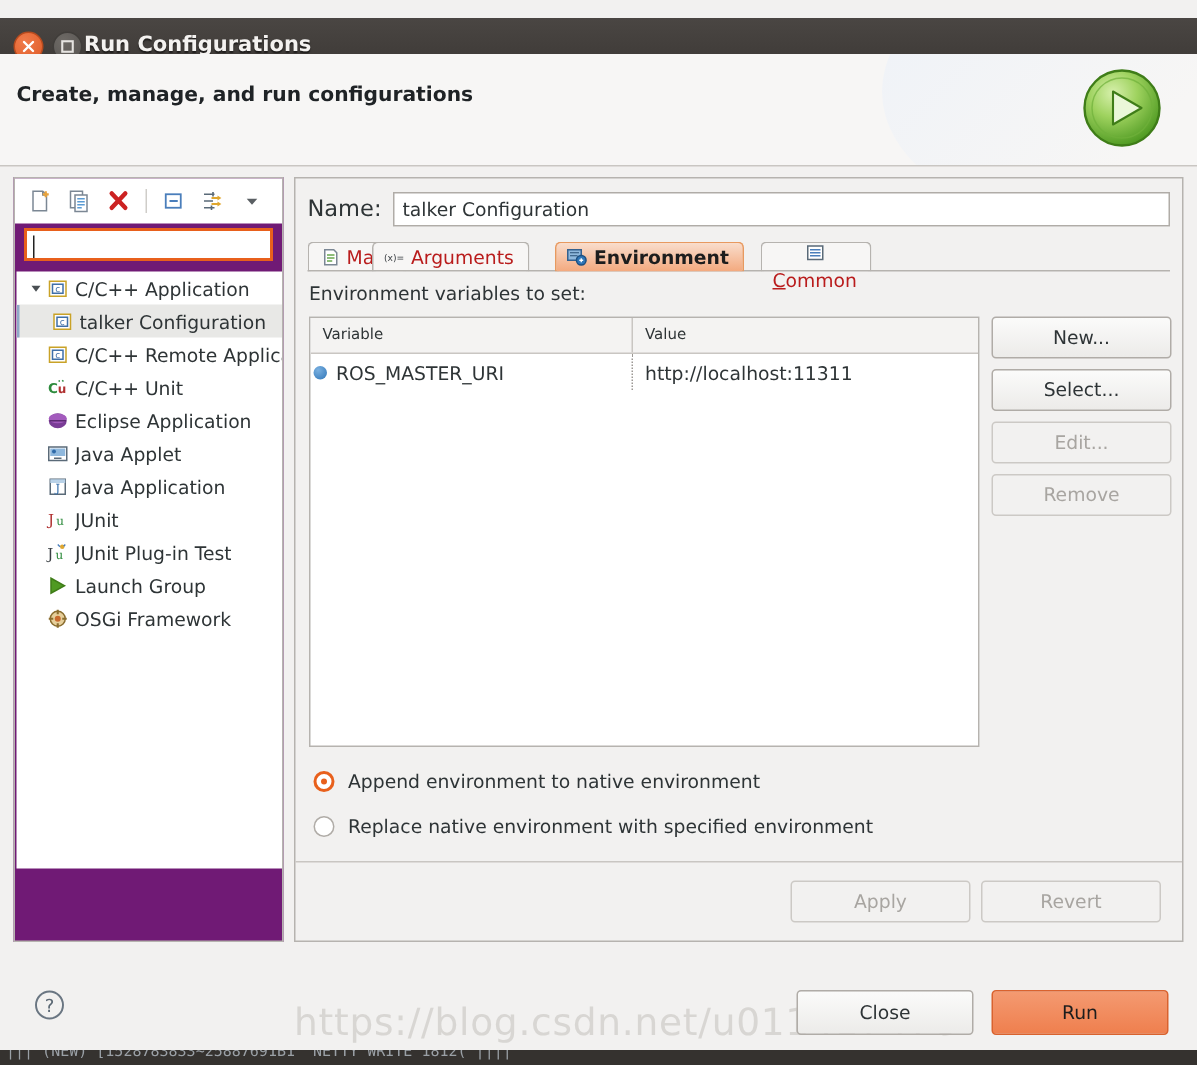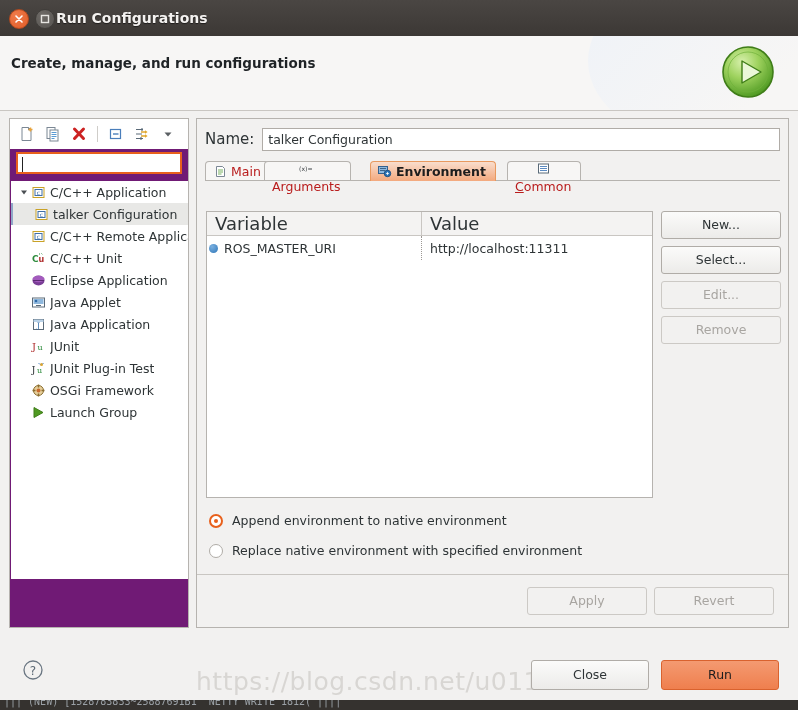--- a/index.html
+++ b/index.html
@@ -6,21 +6,21 @@
   body{
     width:798px;height:710px;overflow:hidden;
     font-family:"DejaVu Sans","Liberation Sans",sans-serif;
     font-size:12.5px;color:#2e3436;background:#f2f1f0;
     -webkit-font-smoothing:antialiased;
   }
   #root{position:relative;width:798px;height:710px;background:#f2f1f0;overflow:hidden;}
 
   
   .titlebar{
-    position:absolute;left:0;top:0;width:798px;height:36px;
+    position:absolute;left:0;top:12px;width:798px;height:36px;
     background:linear-gradient(to bottom,#4a4643 0%,#3c3835 100%);
     border-bottom:1px solid #2a2724;
   }
   .wbtns{position:absolute;left:9px;top:9px;display:flex;gap:6px;align-items:center;}
   .wbtn{width:18px;height:18px;border-radius:50%;position:relative;}
   .wbtn.close{background:radial-gradient(circle at 35% 30%,#f07b4a,#df5c28);border:1px solid #b64a1e;}
   .wbtn.max{background:radial-gradient(circle at 35% 30%,#6e6a66,#565350);border:1px solid #403d3a;}
   .wbtn svg{position:absolute;left:0;top:0;}
   .wtitle{
     position:absolute;left:56px;top:8px;height:20px;line-height:20px;
@@ -106,21 +106,21 @@
   .uline{text-decoration:underline;}
 
   .sec-lbl{position:absolute;left:9px;top:69px;font-size:12.5px;color:#2e3436;}
 
   
   .tbl{
     position:absolute;left:9px;top:92px;width:447px;height:287px;
     background:#fff;border:1px solid #b6b3af;box-sizing:border-box;overflow:hidden;
   }
   .thead{display:flex;height:23px;background:#f4f3f2;border-bottom:1px solid #c9c6c2;}
-  .th{font-size:18px;color:#2e3436;display:flex;align-items:center;padding-left:8px;box-sizing:border-box;}
+  .th{font-size:10px;color:#2e3436;display:flex;align-items:center;padding-left:8px;box-sizing:border-box;}
   .th.c1{width:215px;border-right:1px solid #c9c6c2;}
   .th.c2{flex:1;}
   .trow{display:flex;height:24px;align-items:center;}
   .td{font-size:12.5px;color:#2e3436;display:flex;align-items:center;box-sizing:border-box;height:24px;}
   .td.c1{width:215px;padding-left:2px;gap:6px;border-right:1px dotted #9c9894;}
   .td.c2{flex:1;padding-left:8px;}
   .dot{width:9px;height:9px;border-radius:50%;background:radial-gradient(circle at 35% 30%,#7ab0e0,#2f76b8);flex:0 0 9px;}
 
   
   .btn{
@@ -364,36 +364,36 @@
               <path d="M7.5 2 l1.5 1.5 M12.5 2 l-1 1.2" stroke="#4a7ebb" stroke-width=".9"></path>
             </svg>
         </span>
         <span class="tlabel">JUnit Plug-in Test</span>
       </div>
 
       <div class="tree-row">
         <span class="twisty"></span>
         <span class="titem-ico">
           <svg width="15" height="15" viewBox="0 0 15 15">
+              <path d="M3 2.5 L12 7.5 L3 12.5 Z" fill="#4f9a22" stroke="#3f7d18"></path>
+            </svg>
+        </span>
+        <span class="tlabel">Launch Group</span>
+      </div>
+
+      <div class="tree-row">
+        <span class="twisty"></span>
+        <span class="titem-ico">
+          <svg width="15" height="15" viewBox="0 0 15 15">
               <circle cx="7.5" cy="7.5" r="5" fill="#e6cf9b" stroke="#8a6d2f"></circle>
               <path d="M7.5 1.5 v3 M7.5 10.5 v3 M1.5 7.5 h3 M10.5 7.5 h3" stroke="#8a6d2f" stroke-width="1.4"></path>
               <circle cx="7.5" cy="7.5" r="2" fill="#c96a2e"></circle>
             </svg>
         </span>
         <span class="tlabel">OSGi Framework</span>
-      </div>
-
-      <div class="tree-row">
-        <span class="twisty"></span>
-        <span class="titem-ico">
-          <svg width="15" height="15" viewBox="0 0 15 15">
-              <path d="M3 2.5 L12 7.5 L3 12.5 Z" fill="#4f9a22" stroke="#3f7d18"></path>
-            </svg>
-        </span>
-        <span class="tlabel">Launch Group</span>
       </div>
     </div>
 
   </div>
 
   <div class="panel">
 
     <div class="name-row">
       <span class="name-lbl">Name:</span>
       <input class="name-input" type="text" value="talker Configuration" style="">
@@ -402,21 +402,21 @@
     <div class="tabs">
       <div class="tab" style="left:0;">
         <span class="tico">
           <svg width="13" height="13" viewBox="0 0 13 13">
               <path d="M2.5 1.5 h6 l2 2 v8 h-8 z" fill="#fff" stroke="#7b8794"></path>
               <path d="M4 5 h5 M4 7 h5 M4 9 h3.5" stroke="#6aa84f" stroke-width=".9"></path>
             </svg>
         </span>
         <span>Main</span>
       </div>
-      <div class="tab" style="left:59px;flex-direction:column;">
+      <div class="tab" style="left:43px;">
         <span class="tico">
           <svg width="16" height="13" viewBox="0 0 16 13">
               <text x="0" y="9.5" font-size="7" fill="#3a3f43" font-family="DejaVu Sans">(x)=</text>
             </svg>
         </span>
         <span>Arguments</span>
       </div>
       <div class="tab active" style="left:165px;">
         <span class="tico">
           <svg width="14" height="13" viewBox="0 0 14 13">
@@ -432,20 +432,21 @@
         <span class="tico">
           <svg width="13" height="13" viewBox="0 0 13 13">
               <rect x="1.5" y="2" width="10" height="9" fill="#fff" stroke="#5a6a78"></rect>
               <path d="M3 4.5 h7 M3 6.5 h7 M3 8.5 h7" stroke="#4a7ebb" stroke-width=".9"></path>
             </svg>
         </span>
         <span><span class="uline">C</span><span>ommon</span></span>
       </div>
     </div>
 
+    <div class="sec-lbl">Environment variables to set:</div>
 
     <div class="tbl">
       <div class="thead">
         <div class="th c1">Variable</div>
         <div class="th c2">Value</div>
       </div>
       <div class="trow">
         <div class="td c1">
           <span class="dot"></span>
           <span>ROS_MASTER_URI</span>

